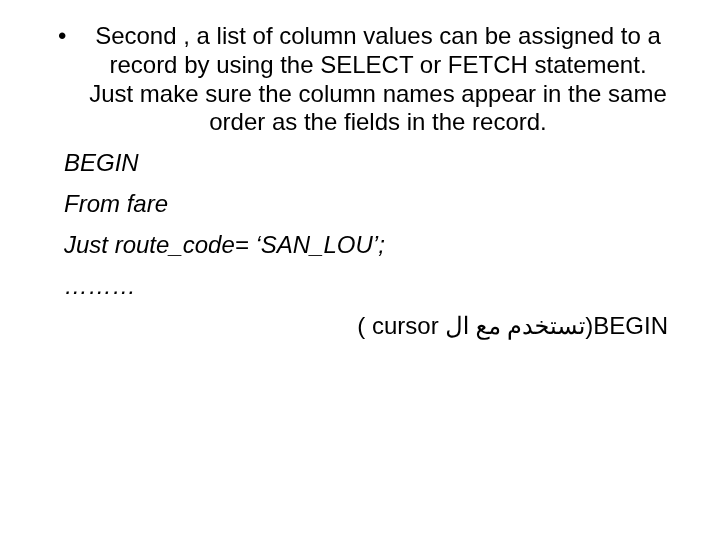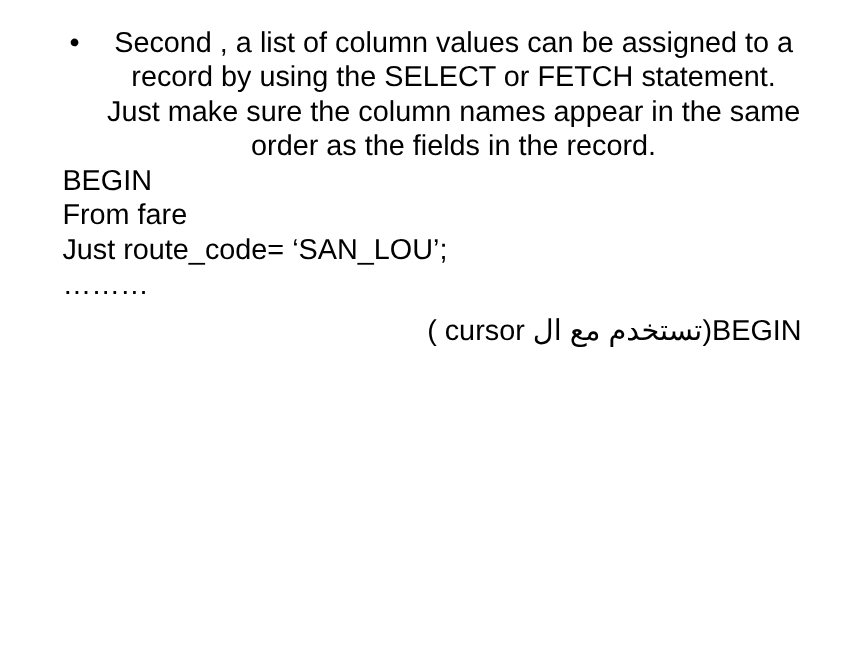--- a/index.html
+++ b/index.html
@@ -28,29 +28,31 @@
     width: 30px;
     flex: 0 0 30px;
     text-align: left;
     padding-left: 6px;
   }
   .bullet-text {
     flex: 1;
     text-align: center;
   }
   .body-line {
-    margin: 0;
+    margin: 12px;
+    font-style: italic;
   }
   .footer-line {
     text-align: right;
     margin-top: 10px;
   }
   .rtl {
     direction: rtl;
     unicode-bidi: embed;
+    font-family: Liberation Serif, serif;
   }
 </style>
 </head>
 <body>
 
 <div class="slide">
 
   <div class="bullet-row">
     <div class="bullet-marker">•</div>
     <div class="bullet-text">Second , a list of column values can be assigned to a record by using the SELECT or FETCH statement. Just make sure the column names appear in the same order as the fields in the record.</div>

